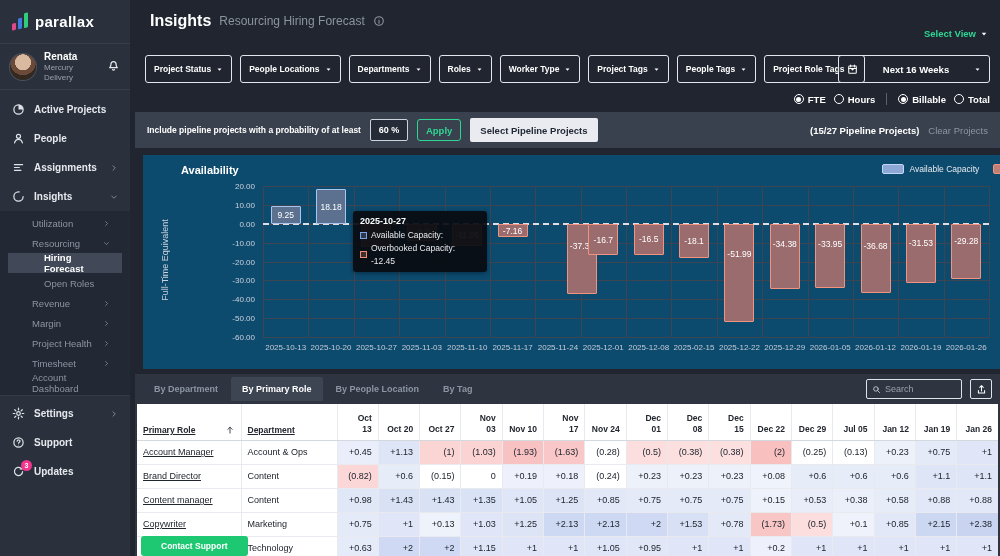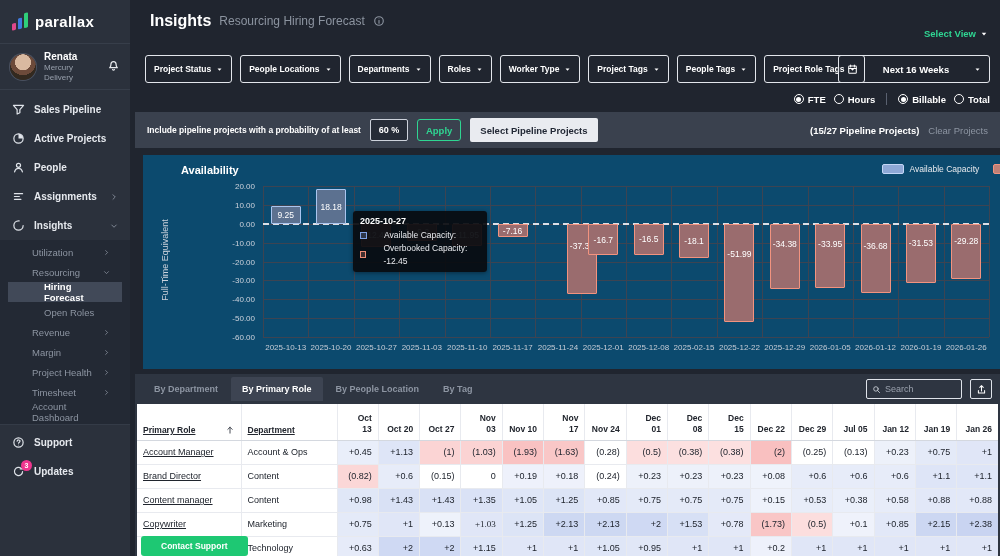--- a/index.html
+++ b/index.html
@@ -95,21 +95,21 @@
   .zero{position:absolute;left:0;right:0;border-top:2px dashed #dcdfe6}
   .bar{position:absolute;border-radius:1px}
   .bar.avail{background:#5c7190;border:1.5px solid #a9c5ef}
   .bar.over{background:#9a6c6e;border:1.5px solid #f2937f}
   .bar-label{position:absolute;left:-10px;right:-10px;text-align:center;font-size:8.5px;color:#fff}
   #xlabels{position:absolute;left:120px;top:188px;width:726px;display:flex}
   .xlabel{flex:1;text-align:center;font-size:8px;color:#c6ccd6;white-space:nowrap}
   .tooltip{position:absolute;left:210px;top:56px;width:134px;background:rgba(9,11,15,.93);border-radius:3px;
            padding:5px 7px;z-index:5;box-shadow:0 1px 4px rgba(0,0,0,.4)}
   .tt-date{font-size:9px;font-weight:bold;color:#fff;margin-bottom:3px}
-  .tt-row{display:flex;align-items:center;gap:17px;font-size:8.5px;color:#e8eaee;line-height:1.5}
+  .tt-row{display:flex;align-items:center;gap:4px;font-size:8.5px;color:#e8eaee;line-height:1.5}
   .tt-sq{width:7px;height:7px}
   .tt-sq.available{border:1.5px solid #7da2e8;background:rgba(125,162,232,.25)}
   .tt-sq.overbooked{border:1.5px solid #ef8d77;background:rgba(239,141,119,.25)}
 
   
   .table-panel{position:absolute;left:135px;top:374px;width:865px;height:182px;background:#2e3541;overflow:hidden}
   .tab-row{height:30px;display:flex;align-items:center;padding:0 8px;gap:2px}
   .tab{height:24px;display:flex;align-items:center;padding:0 11px;font-size:9px;font-weight:bold;color:#8d95a2;
        border-radius:2px 2px 0 0;cursor:pointer}
   .tab.active{background:#3d4452;color:#fff}
@@ -156,28 +156,20 @@
     </span>
     <span class="bell ic" data-icon="bell">
         <svg viewBox="0 0 16 16" fill="none" stroke="currentColor" stroke-width="1.5" stroke-linecap="round" stroke-linejoin="round">
           <path d="M8 2c-2 0-3.2 1.5-3.2 3.6 0 2.6-.9 3.3-1.5 3.9h9.4c-.6-.6-1.5-1.3-1.5-3.9C11.2 3.5 10 2 8 2Z"></path>
           <path d="M6.9 11.8a1.2 1.2 0 0 0 2.2 0"></path>
         </svg>
       </span>
   </div>
   <div class="nav" id="nav-main">
       <div class="nav-item">
-        <span class="nicon ic" data-icon="funnel">
-          <svg viewBox="0 0 16 16" fill="none" stroke="currentColor" stroke-width="1.5" stroke-linecap="round" stroke-linejoin="round">
-            <path d="M1.8 3h12.4L9.7 8.2V12l-3.4 1.6V8.2Z"></path>
-          </svg>
-        </span>
-        <span>Sales Pipeline</span>
-      </div>
-      <div class="nav-item">
         <span class="nicon ic" data-icon="pie">
           <svg viewBox="0 0 16 16" fill="none" stroke="currentColor" stroke-width="1.5" stroke-linecap="round" stroke-linejoin="round">
             <circle cx="8" cy="8" r="5.7"></circle>
             <path d="M8 8V2.3A5.7 5.7 0 0 1 13.7 8Z" fill="currentColor" stroke="none"></path>
           </svg>
         </span>
         <span>Active Projects</span>
       </div>
       <div class="nav-item">
         <span class="nicon ic" data-icon="person">
@@ -268,20 +260,32 @@
           <svg viewBox="0 0 16 16" fill="none" stroke="currentColor" stroke-width="1.5" stroke-linecap="round" stroke-linejoin="round">
             <path d="M6 3.5 10.5 8 6 12.5"></path>
           </svg>
         </span>
       </div>
       <div class="sub-item lvl1">
         <span>Account Dashboard</span>
       </div>
     </div>
   <div class="nav-bottom" id="nav-bottom">
+      <div class="nav-item">
+        <span class="badge-wrap"><span class="nicon ic" style="width:13px;height:13px" data-icon="gear"><svg viewBox="0 0 16 16" fill="none" stroke="currentColor" stroke-width="1.5" stroke-linecap="round" stroke-linejoin="round">
+              <circle cx="8" cy="8" r="2.2"></circle>
+              <path d="M8 1.5v2M8 12.5v2M1.5 8h2M12.5 8h2M3.4 3.4l1.4 1.4M11.2 11.2l1.4 1.4M3.4 12.6l1.4-1.4M11.2 4.8l1.4-1.4"></path>
+            </svg></span></span>
+        <span>Settings</span>
+        <span class="chev ic" data-icon="chev-right">
+          <svg viewBox="0 0 16 16" fill="none" stroke="currentColor" stroke-width="1.5" stroke-linecap="round" stroke-linejoin="round">
+            <path d="M6 3.5 10.5 8 6 12.5"></path>
+          </svg>
+        </span>
+      </div>
       <div class="nav-item">
         <span class="badge-wrap"><span class="nicon ic" style="width:13px;height:13px" data-icon="question"><svg viewBox="0 0 16 16" fill="none" stroke="currentColor" stroke-width="1.5" stroke-linecap="round" stroke-linejoin="round">
               <circle cx="8" cy="8" r="5.7"></circle>
               <path d="M6.3 6.2c.2-1 1-1.6 1.9-1.5 1 0 1.7.7 1.7 1.6 0 1.1-1.6 1.4-1.8 2.5"></path>
               <circle cx="8" cy="11.2" r="0.6" fill="currentColor" stroke="none"></circle>
             </svg></span></span>
         <span>Support</span>
       </div>
       <div class="nav-item">
         <span class="badge-wrap"><span class="nicon ic" style="width:13px;height:13px" data-icon="refresh"><svg viewBox="0 0 16 16" fill="none" stroke="currentColor" stroke-width="1.5" stroke-linecap="round" stroke-linejoin="round">
@@ -712,21 +716,21 @@
             <td class="num" style="background: rgba(96, 130, 215, 0.153);">+0.58</td>
             <td class="num" style="background: rgba(96, 130, 215, 0.18);">+0.88</td>
             <td class="num" style="background: rgba(96, 130, 215, 0.18);">+0.88</td>
           </tr>
           <tr>
             <td><span class="role-link">Copywriter</span></td>
             <td>Marketing</td>
             <td class="num" style="background: rgba(96, 130, 215, 0.17);">+0.75</td>
             <td class="num" style="background: rgba(96, 130, 215, 0.196);">+1</td>
             <td class="num" style="background: rgba(96, 130, 215, 0.106);">+0.13</td>
-            <td class="num" style="background: rgba(96, 130, 215, 0.196); font-family: Liberation Serif, serif;">+1.03</td>
+            <td class="num" style="background: rgba(96, 130, 215, 0.196);">+1.03</td>
             <td class="num" style="background: rgba(96, 130, 215, 0.22);">+1.25</td>
             <td class="num" style="background: rgba(96, 130, 215, 0.314);">+2.13</td>
             <td class="num" style="background: rgba(96, 130, 215, 0.314);">+2.13</td>
             <td class="num" style="background: rgba(96, 130, 215, 0.3);">+2</td>
             <td class="num" style="background: rgba(96, 130, 215, 0.25);">+1.53</td>
             <td class="num" style="background: rgba(96, 130, 215, 0.173);">+0.78</td>
             <td class="num" style="background: rgba(240, 106, 106, 0.384);">(1.73)</td>
             <td class="num" style="background: rgba(240, 106, 106, 0.224);">(0.5)</td>
             <td class="num" style="background: rgba(96, 130, 215, 0.1);">+0.1</td>
             <td class="num" style="background: rgba(96, 130, 215, 0.18);">+0.85</td>

